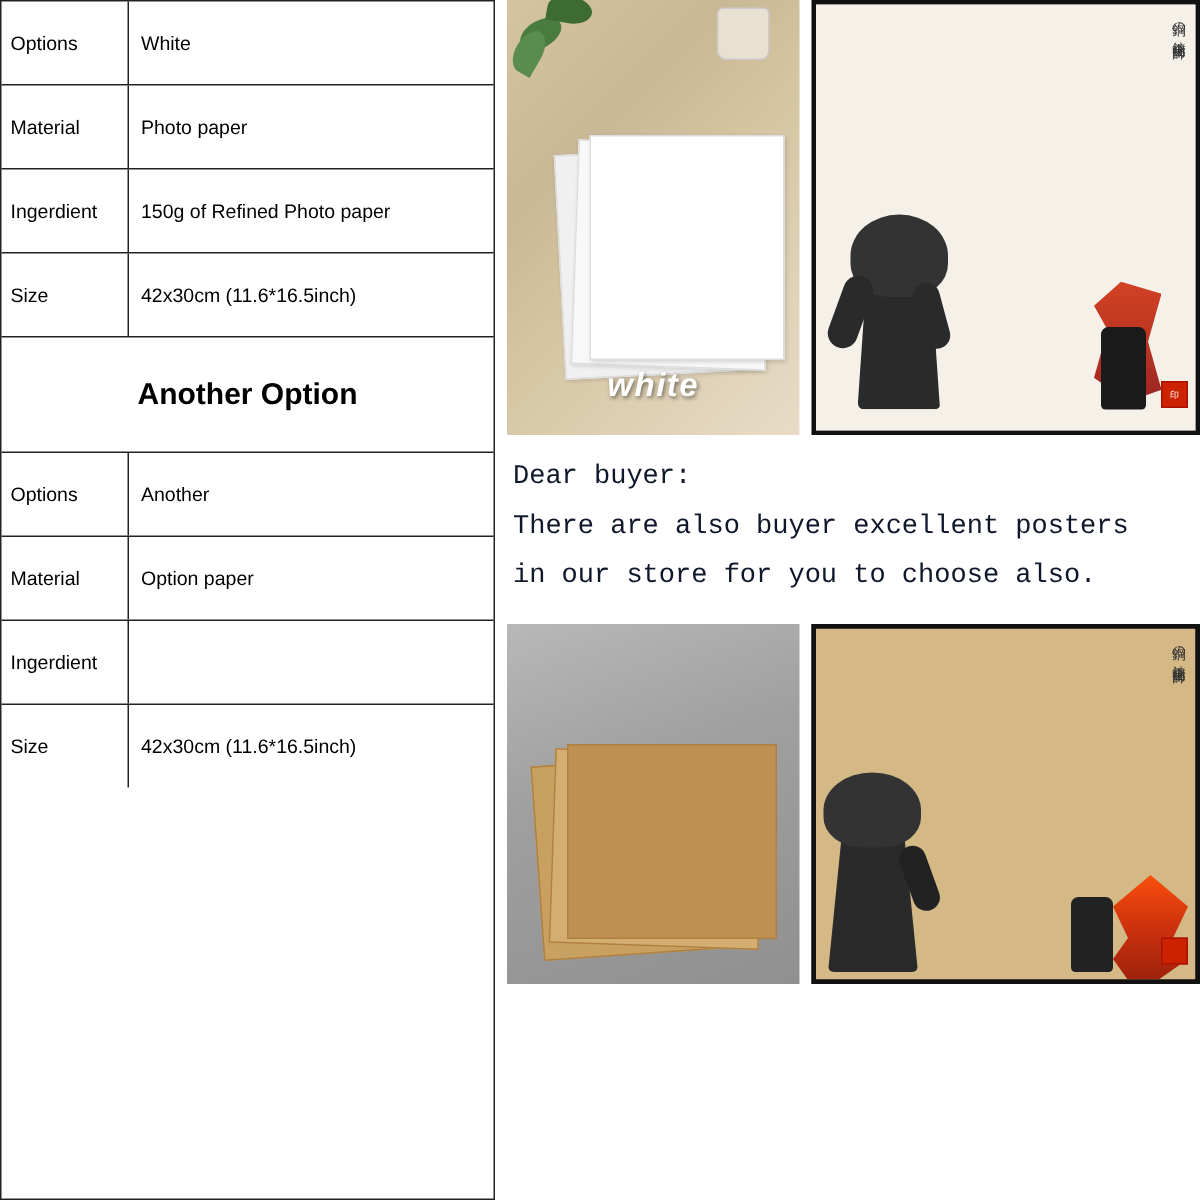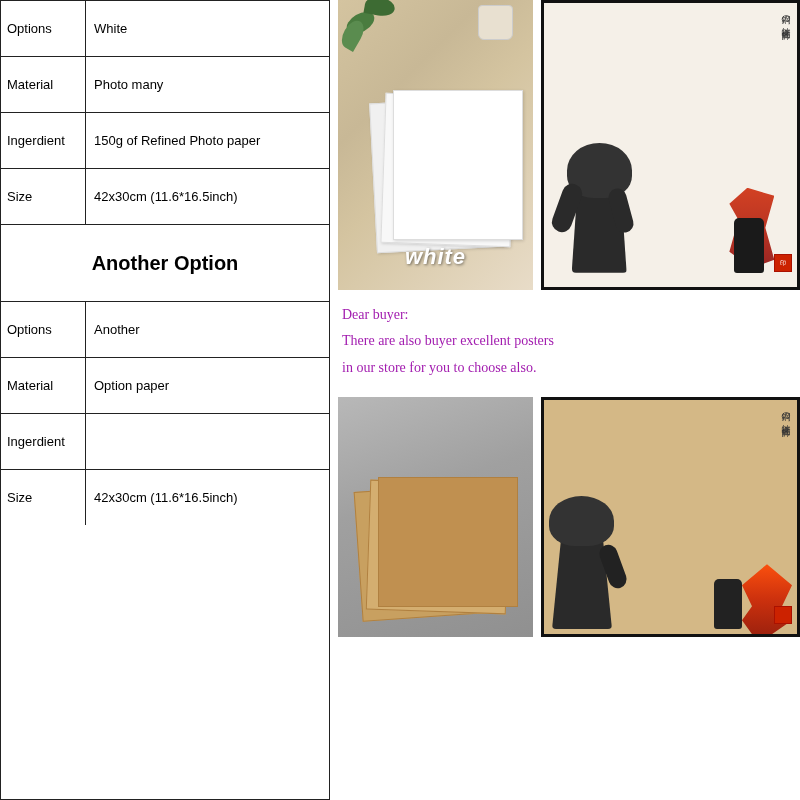--- a/index.html
+++ b/index.html
@@ -260,24 +260,24 @@
       align-items: center;
       justify-content: center;
       font-size: 6px;
       color: #fff;
     }
     .text-area {
       padding: 8px 4px;
       margin-bottom: 6px;
     }
     .text-line {
-      font-size: 14px;
-      color: #a21caf;
+      font-size: 18px;
+      color: #0f172a;
       margin-bottom: 4px;
-      font-family: Liberation Serif, serif;
+      font-family: Liberation Mono, monospace;
       line-height: 1.6;
     }
     .images-bottom {
       display: flex;
       gap: 8px;
       height: 240px;
     }
     .img-kraft-paper {
       width: 195px;
       height: 240px;
@@ -411,21 +411,21 @@
 
   <div class="left-panel">
 
     <div class="table-section">
       <div class="table-row">
         <div class="cell-label">Options</div>
         <div class="cell-value">White</div>
       </div>
       <div class="table-row">
         <div class="cell-label">Material</div>
-        <div class="cell-value">Photo many</div>
+        <div class="cell-value">Photo paper</div>
       </div>
       <div class="table-row">
         <div class="cell-label">Ingerdient</div>
         <div class="cell-value">150g of Refined Photo paper</div>
       </div>
       <div class="table-row">
         <div class="cell-label">Size</div>
         <div class="cell-value">42x30cm (11.6*16.5inch)</div>
       </div>
     </div>

